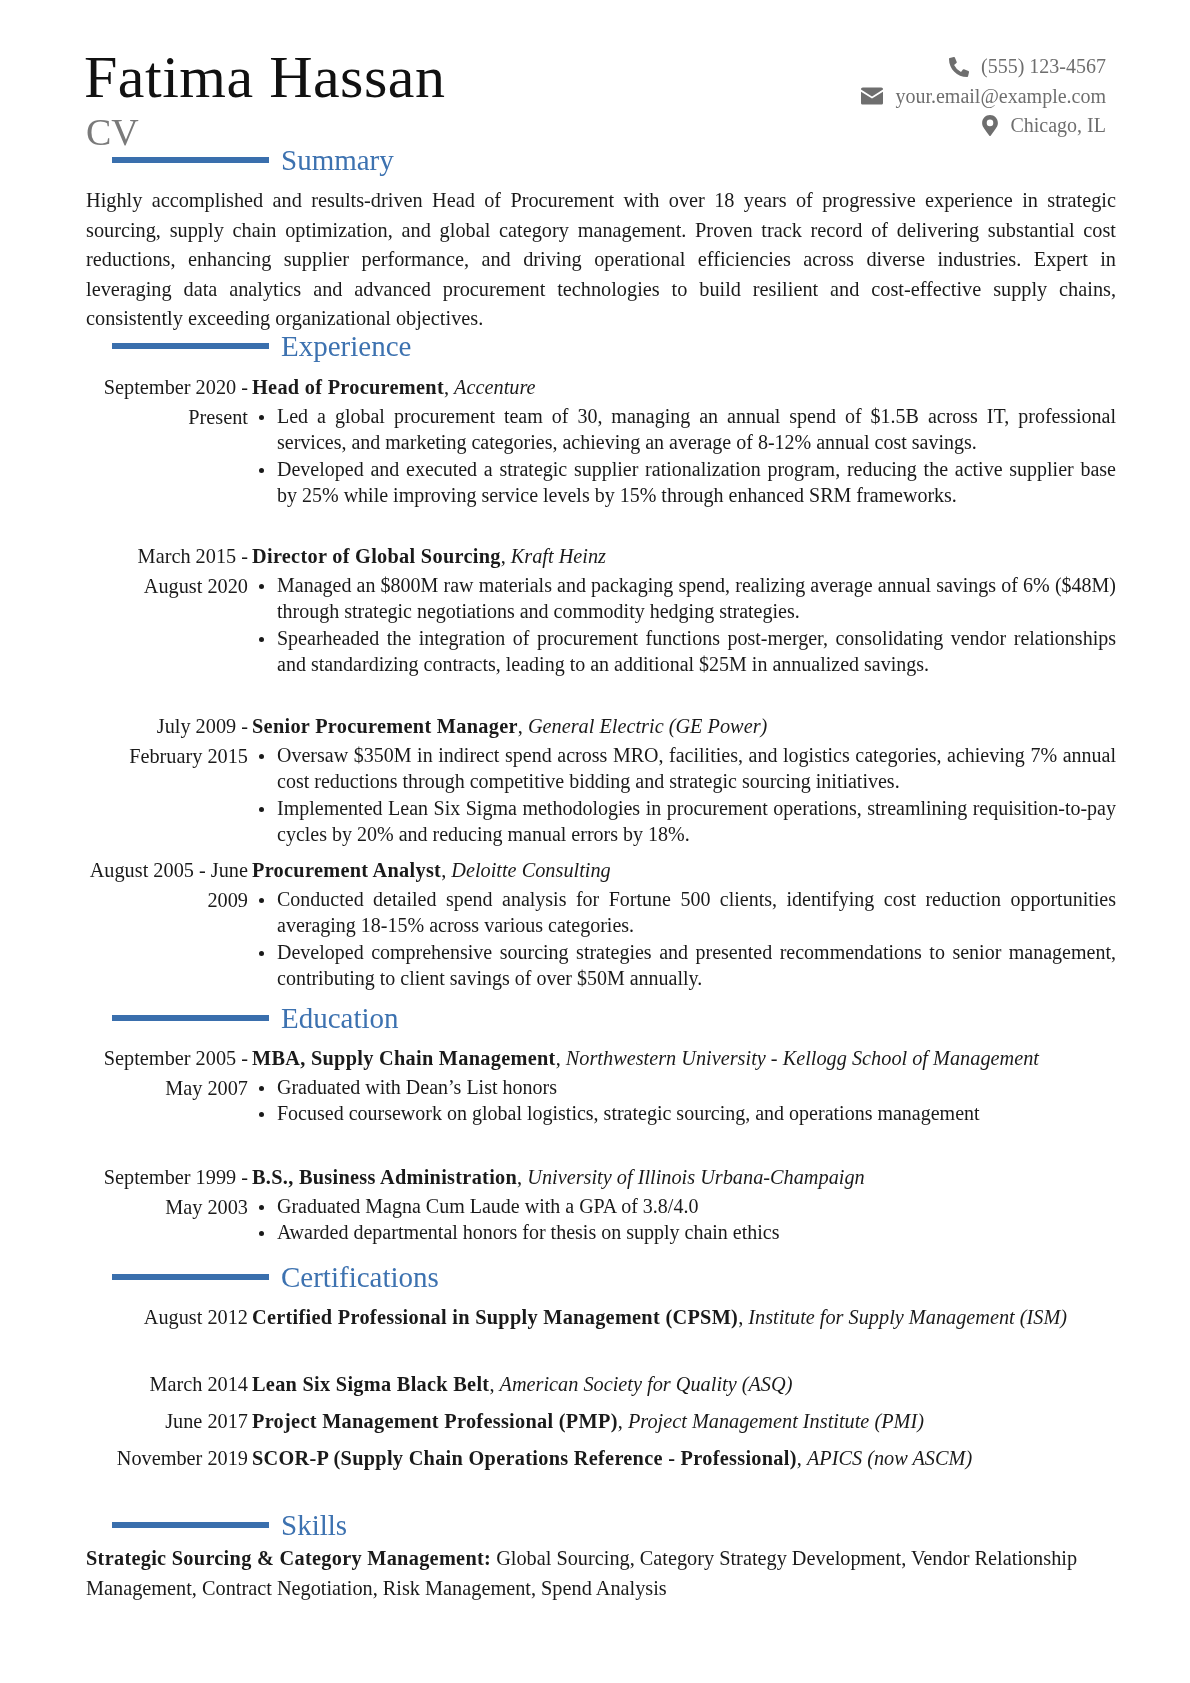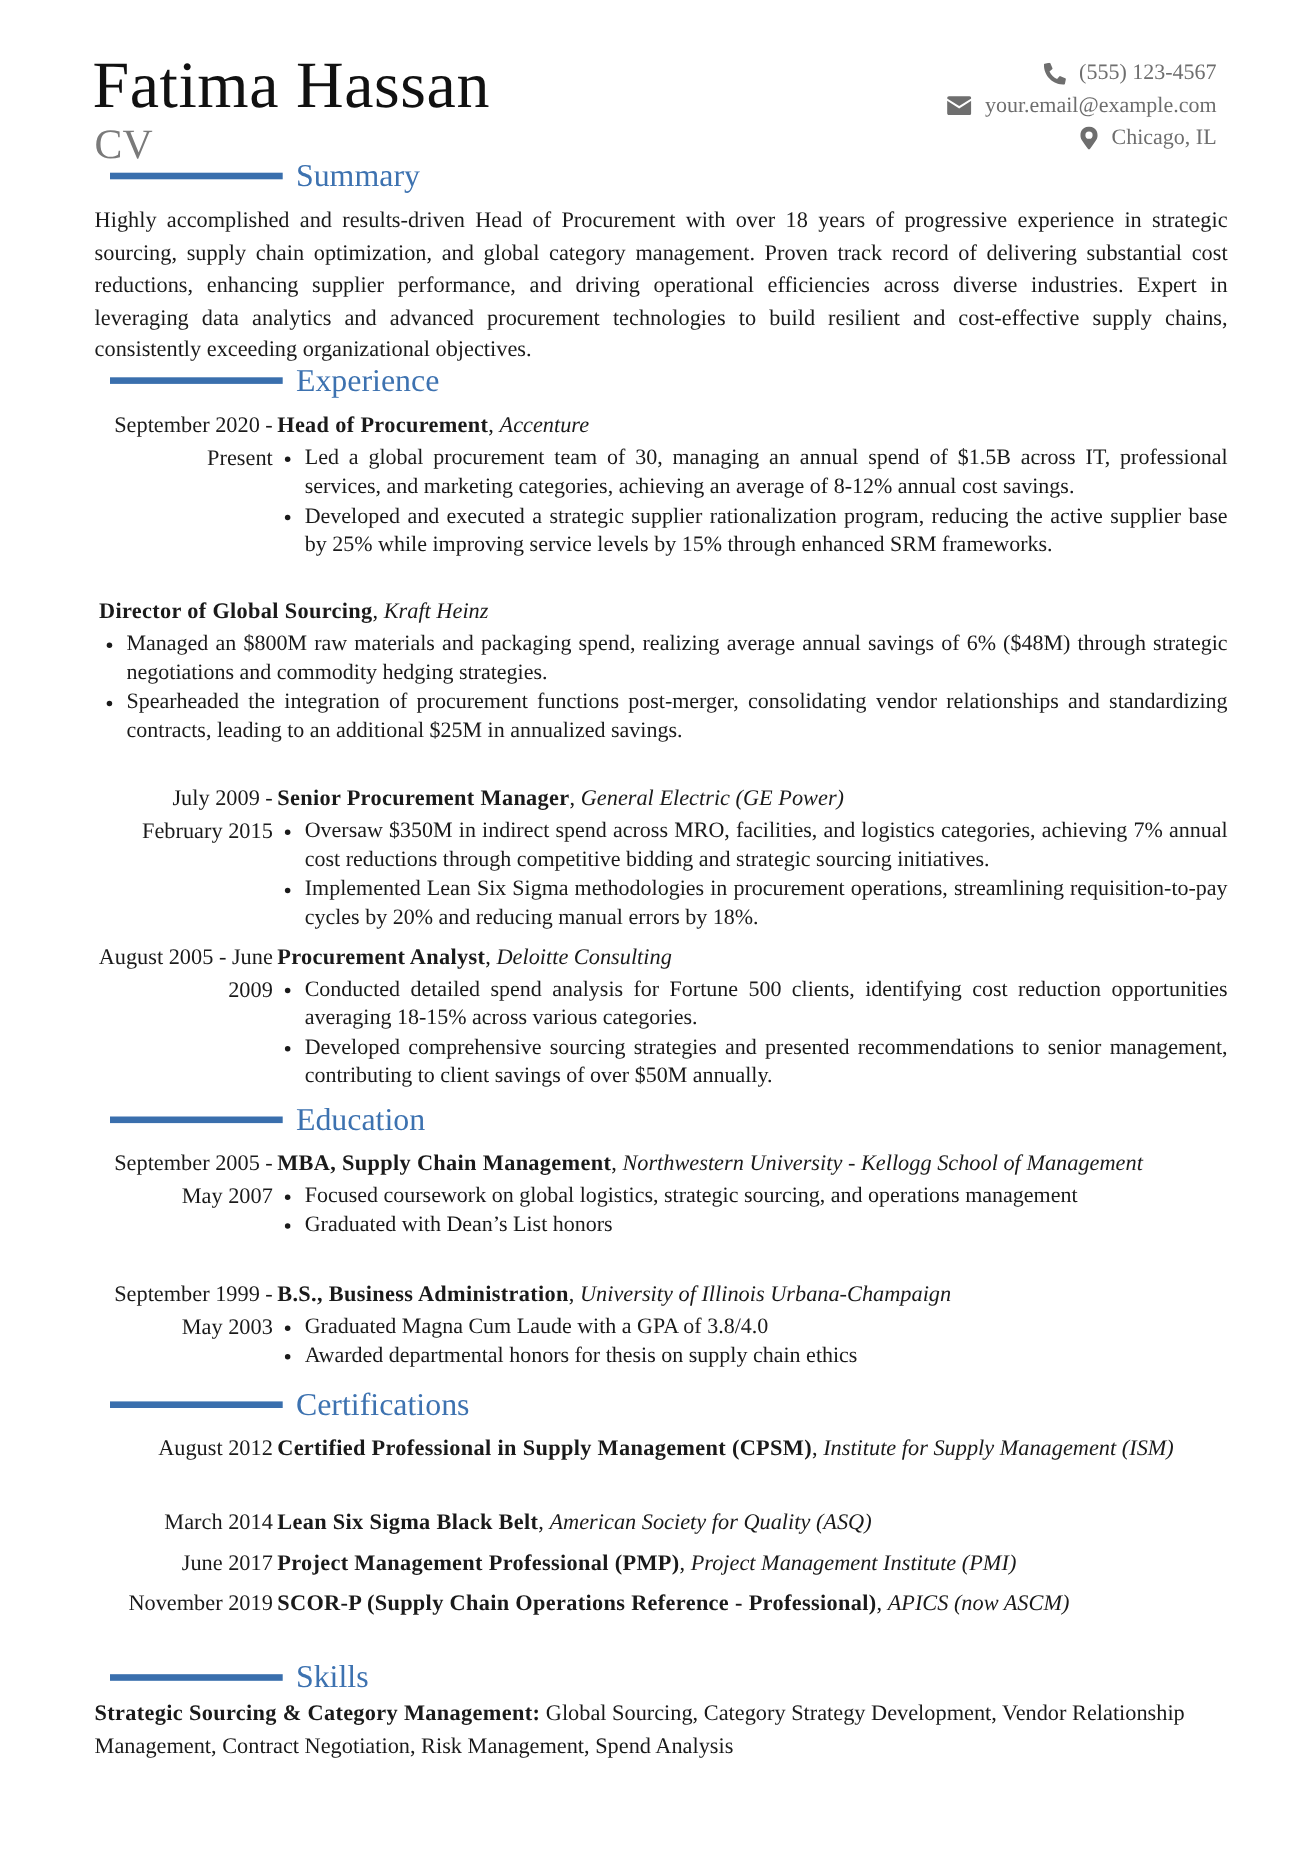--- a/index.html
+++ b/index.html
@@ -23,21 +23,21 @@
   }
   .contact {
     position: absolute; right: 84px; top: 52px; text-align: left;
     font-family: "Liberation Serif", serif; font-size: 20px; line-height: 29.5px; color: #6e6e6e;
   }
   .contact-row { display: flex; justify-content: flex-end; align-items: center; gap: 12px; white-space: nowrap; }
   .contact-row svg { width: 20px; height: 20px; fill: #6e6e6e; flex: none; }
 
   
   .section-head {
-    position: absolute; left: 100px; height: 36px; display: flex; align-items: center; justify-content: space-between;
+    position: absolute; left: 112px; height: 36px; display: flex; align-items: center; justify-content: space-between;
   }
   .section-bar { width: 157px; height: 6px; background: #3a6fad; margin-right: 12px; }
   .section-title {
     font-family: "Liberation Serif", serif; font-size: 29px; color: #3d72b0; line-height: 36px;
     white-space: nowrap;
   }
 
   
   .summary {
     position: absolute; left: 86px; top: 186px; width: 1030px;
@@ -120,20 +120,21 @@
     <div class="entry-body">
       <div class="entry-head"><span class="entry-title">Head of Procurement</span>, <span class="entry-org">Accenture</span></div>
       <ul class="bullets">
         <li>Led a global procurement team of 30, managing an annual spend of $1.5B across IT, professional services, and marketing categories, achieving an average of 8-12% annual cost savings.</li>
         <li>Developed and executed a strategic supplier rationalization program, reducing the active supplier base by 25% while improving service levels by 15% through enhanced SRM frameworks.</li>
       </ul>
     </div>
   </div>
 
   <div class="entry" style="top:542px">
+    <div class="entry-date">March 2015 - August 2020</div>
     <div class="entry-body">
       <div class="entry-head"><span class="entry-title">Director of Global Sourcing</span>, <span class="entry-org">Kraft Heinz</span></div>
       <ul class="bullets">
         <li>Managed an $800M raw materials and packaging spend, realizing average annual savings of 6% ($48M) through strategic negotiations and commodity hedging strategies.</li>
         <li>Spearheaded the integration of procurement functions post-merger, consolidating vendor relationships and standardizing contracts, leading to an additional $25M in annualized savings.</li>
       </ul>
     </div>
   </div>
 
   <div class="entry" style="top:712px">
@@ -161,22 +162,22 @@
   <div class="section-head" style="top:1000px">
     <div class="section-bar"></div>
     <div class="section-title">Education</div>
   </div>
 
   <div class="entry" style="top:1044px">
     <div class="entry-date" style="width:162px">September 2005 - May 2007</div>
     <div class="entry-body">
       <div class="entry-head"><span class="entry-title">MBA, Supply Chain Management</span>, <span class="entry-org">Northwestern University - Kellogg School of Management</span></div>
       <ul class="bullets">
+        <li>Graduated with Dean’s List honors</li>
         <li>Focused coursework on global logistics, strategic sourcing, and operations management</li>
-        <li>Graduated with Dean’s List honors</li>
       </ul>
     </div>
   </div>
 
   <div class="entry" style="top:1163px">
     <div class="entry-date">September 1999 - May 2003</div>
     <div class="entry-body">
       <div class="entry-head"><span class="entry-title">B.S., Business Administration</span>, <span class="entry-org">University of Illinois Urbana-Champaign</span></div>
       <ul class="bullets">
         <li>Graduated Magna Cum Laude with a GPA of 3.8/4.0</li>

